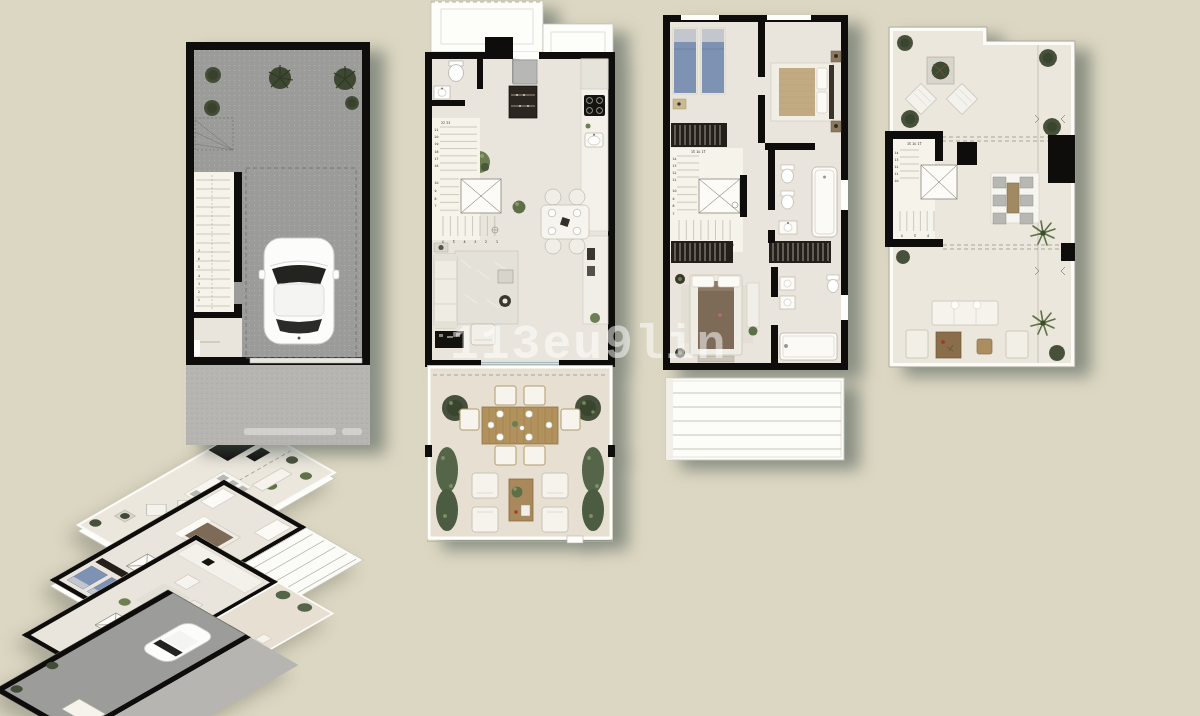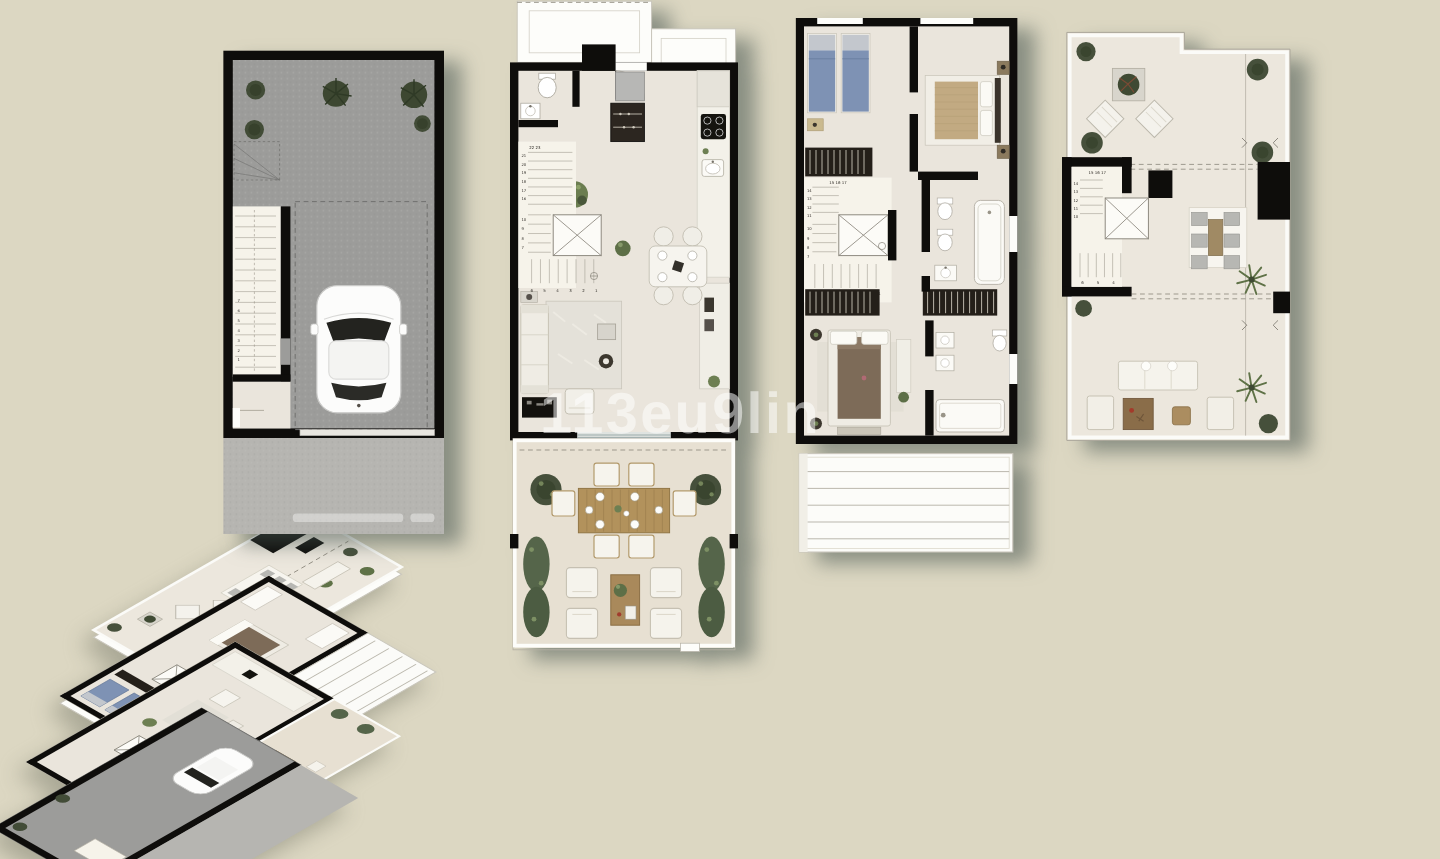--- a/index.html
+++ b/index.html
@@ -9,21 +9,21 @@
     font-family:"Liberation Sans", sans-serif;
   }
   svg.plan{position:absolute;}
   .shadowR{filter:drop-shadow(15px 9px 8px rgba(70,84,78,.55));}
   .shadowIso{filter:drop-shadow(-8px 10px 9px rgba(110,112,98,.45));}
   .num{font-family:"DejaVu Sans", sans-serif;font-size:3.3px;fill:#2e2b26;}
   .numsm{font-family:"DejaVu Sans", sans-serif;font-size:3.1px;fill:#2e2b26;}
   .watermark{
     position:absolute;left:450px;top:318px;z-index:50;
     font-size:48px;font-weight:600;letter-spacing:2px;
-    color:rgba(255,255,255,0.52);white-space:nowrap;
+    color:rgba(255,255,255,0.52);white-space:nowrap;font-family:Liberation Mono, monospace;
   }
   .wallline{stroke:#b1ada1;stroke-width:.6;}
   .dash{stroke:#8f8b80;stroke-width:.7;stroke-dasharray:4 3;fill:none;}
 </style>
 </head>
 <body>
 
 <div class="stage">
 
   <svg class="plan shadowIso" style="left:0;top:418px" width="430" height="298" viewBox="0 0 430 298">

